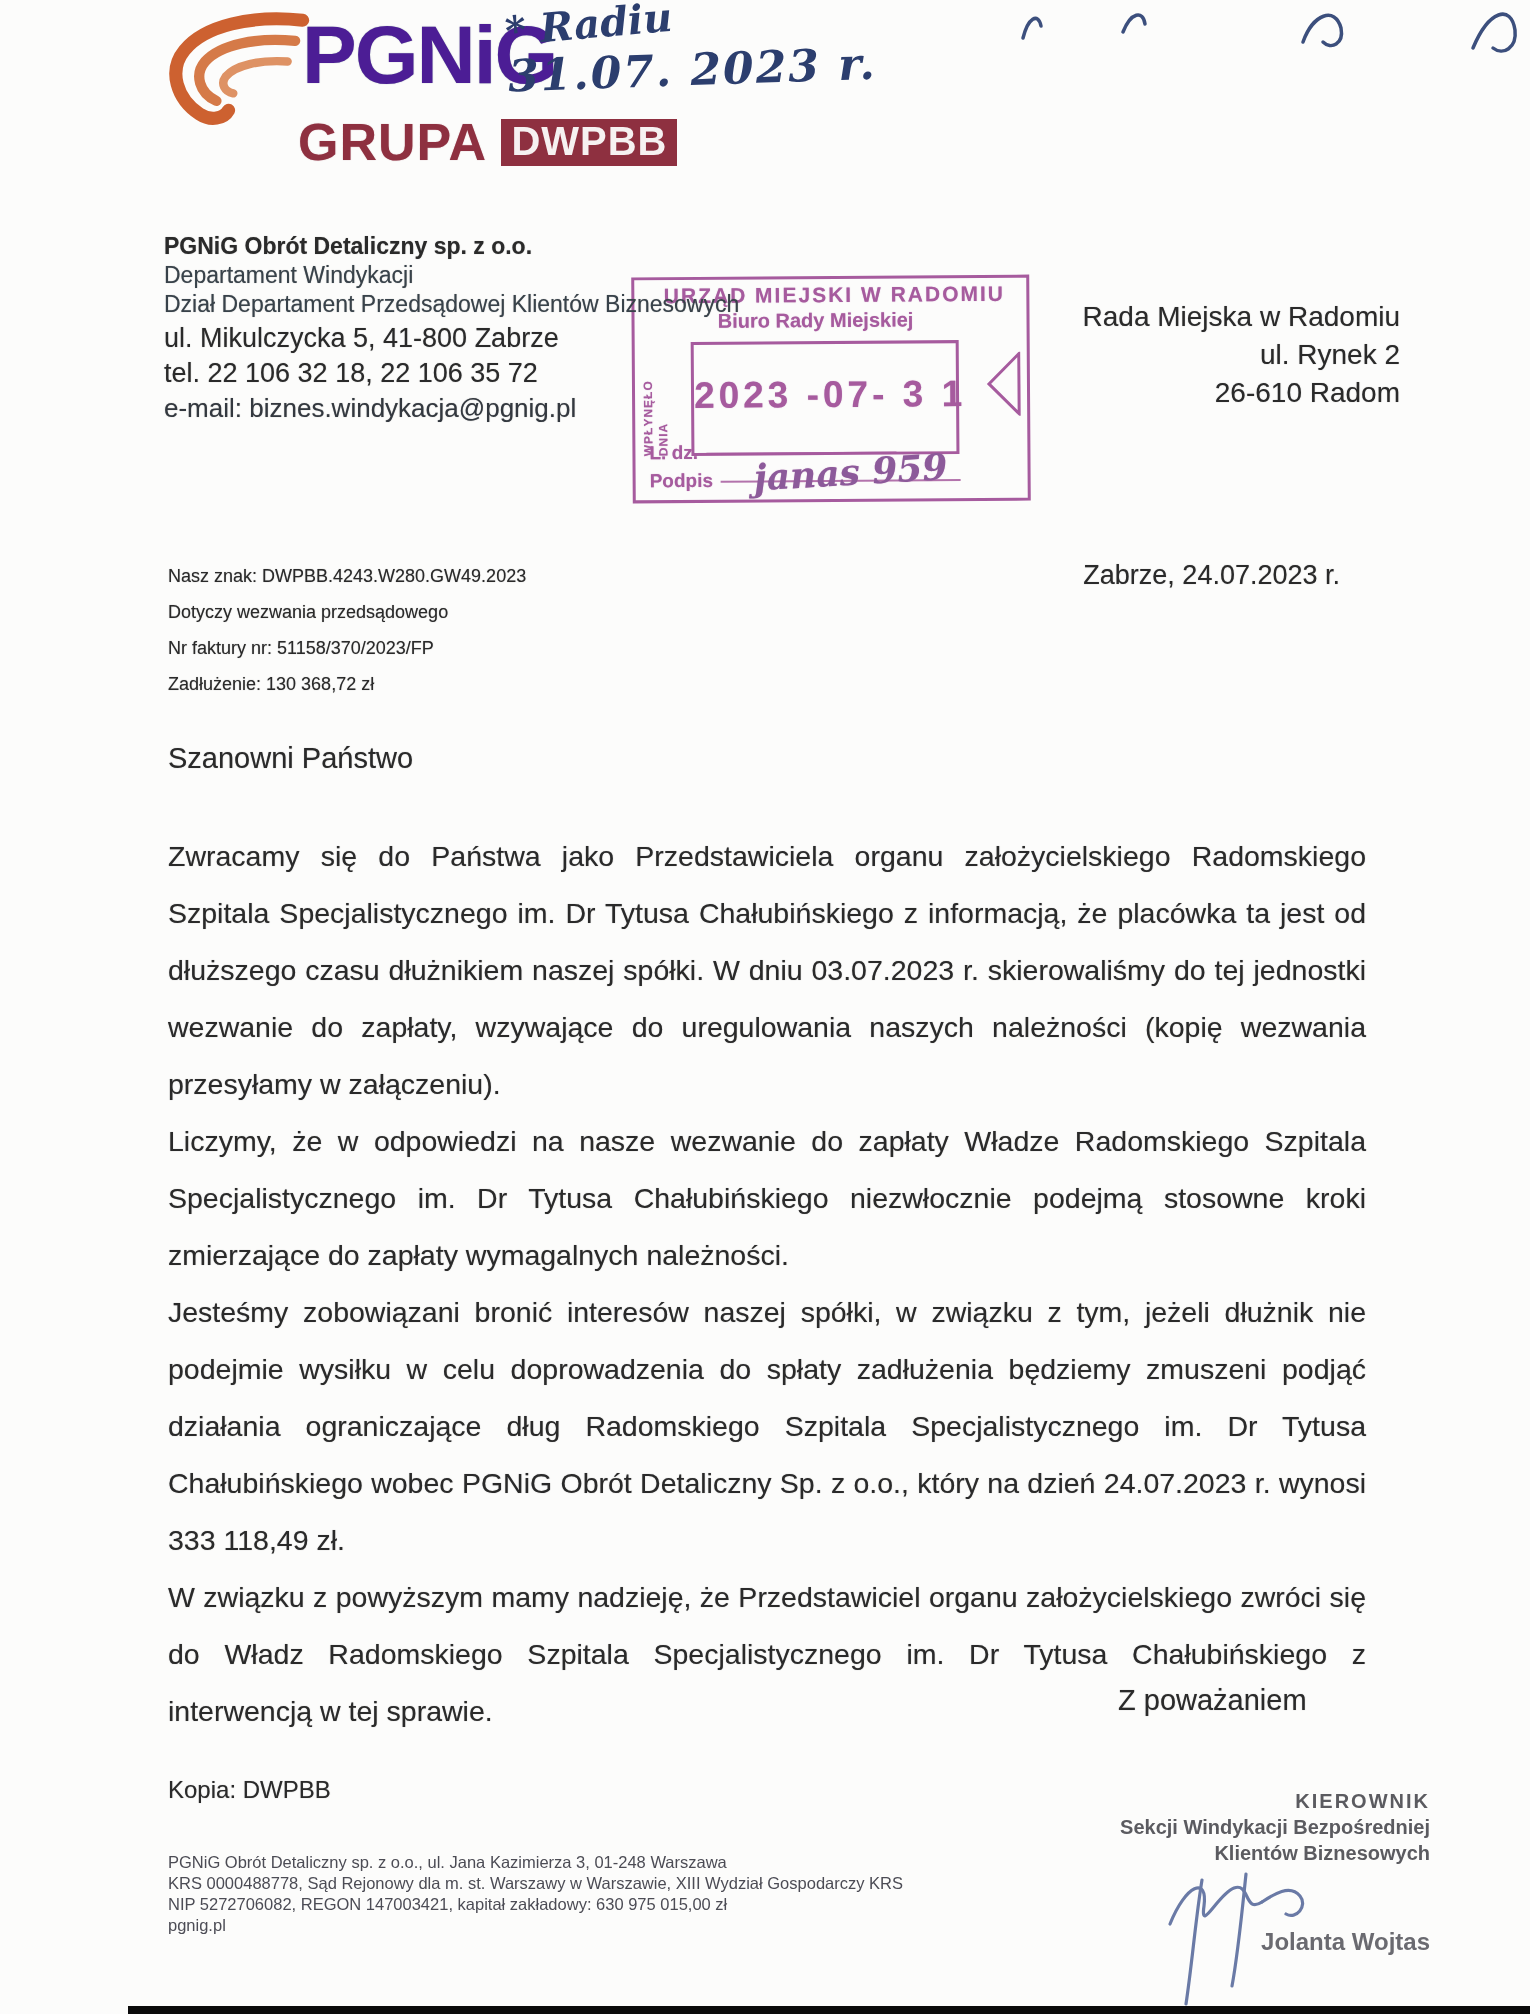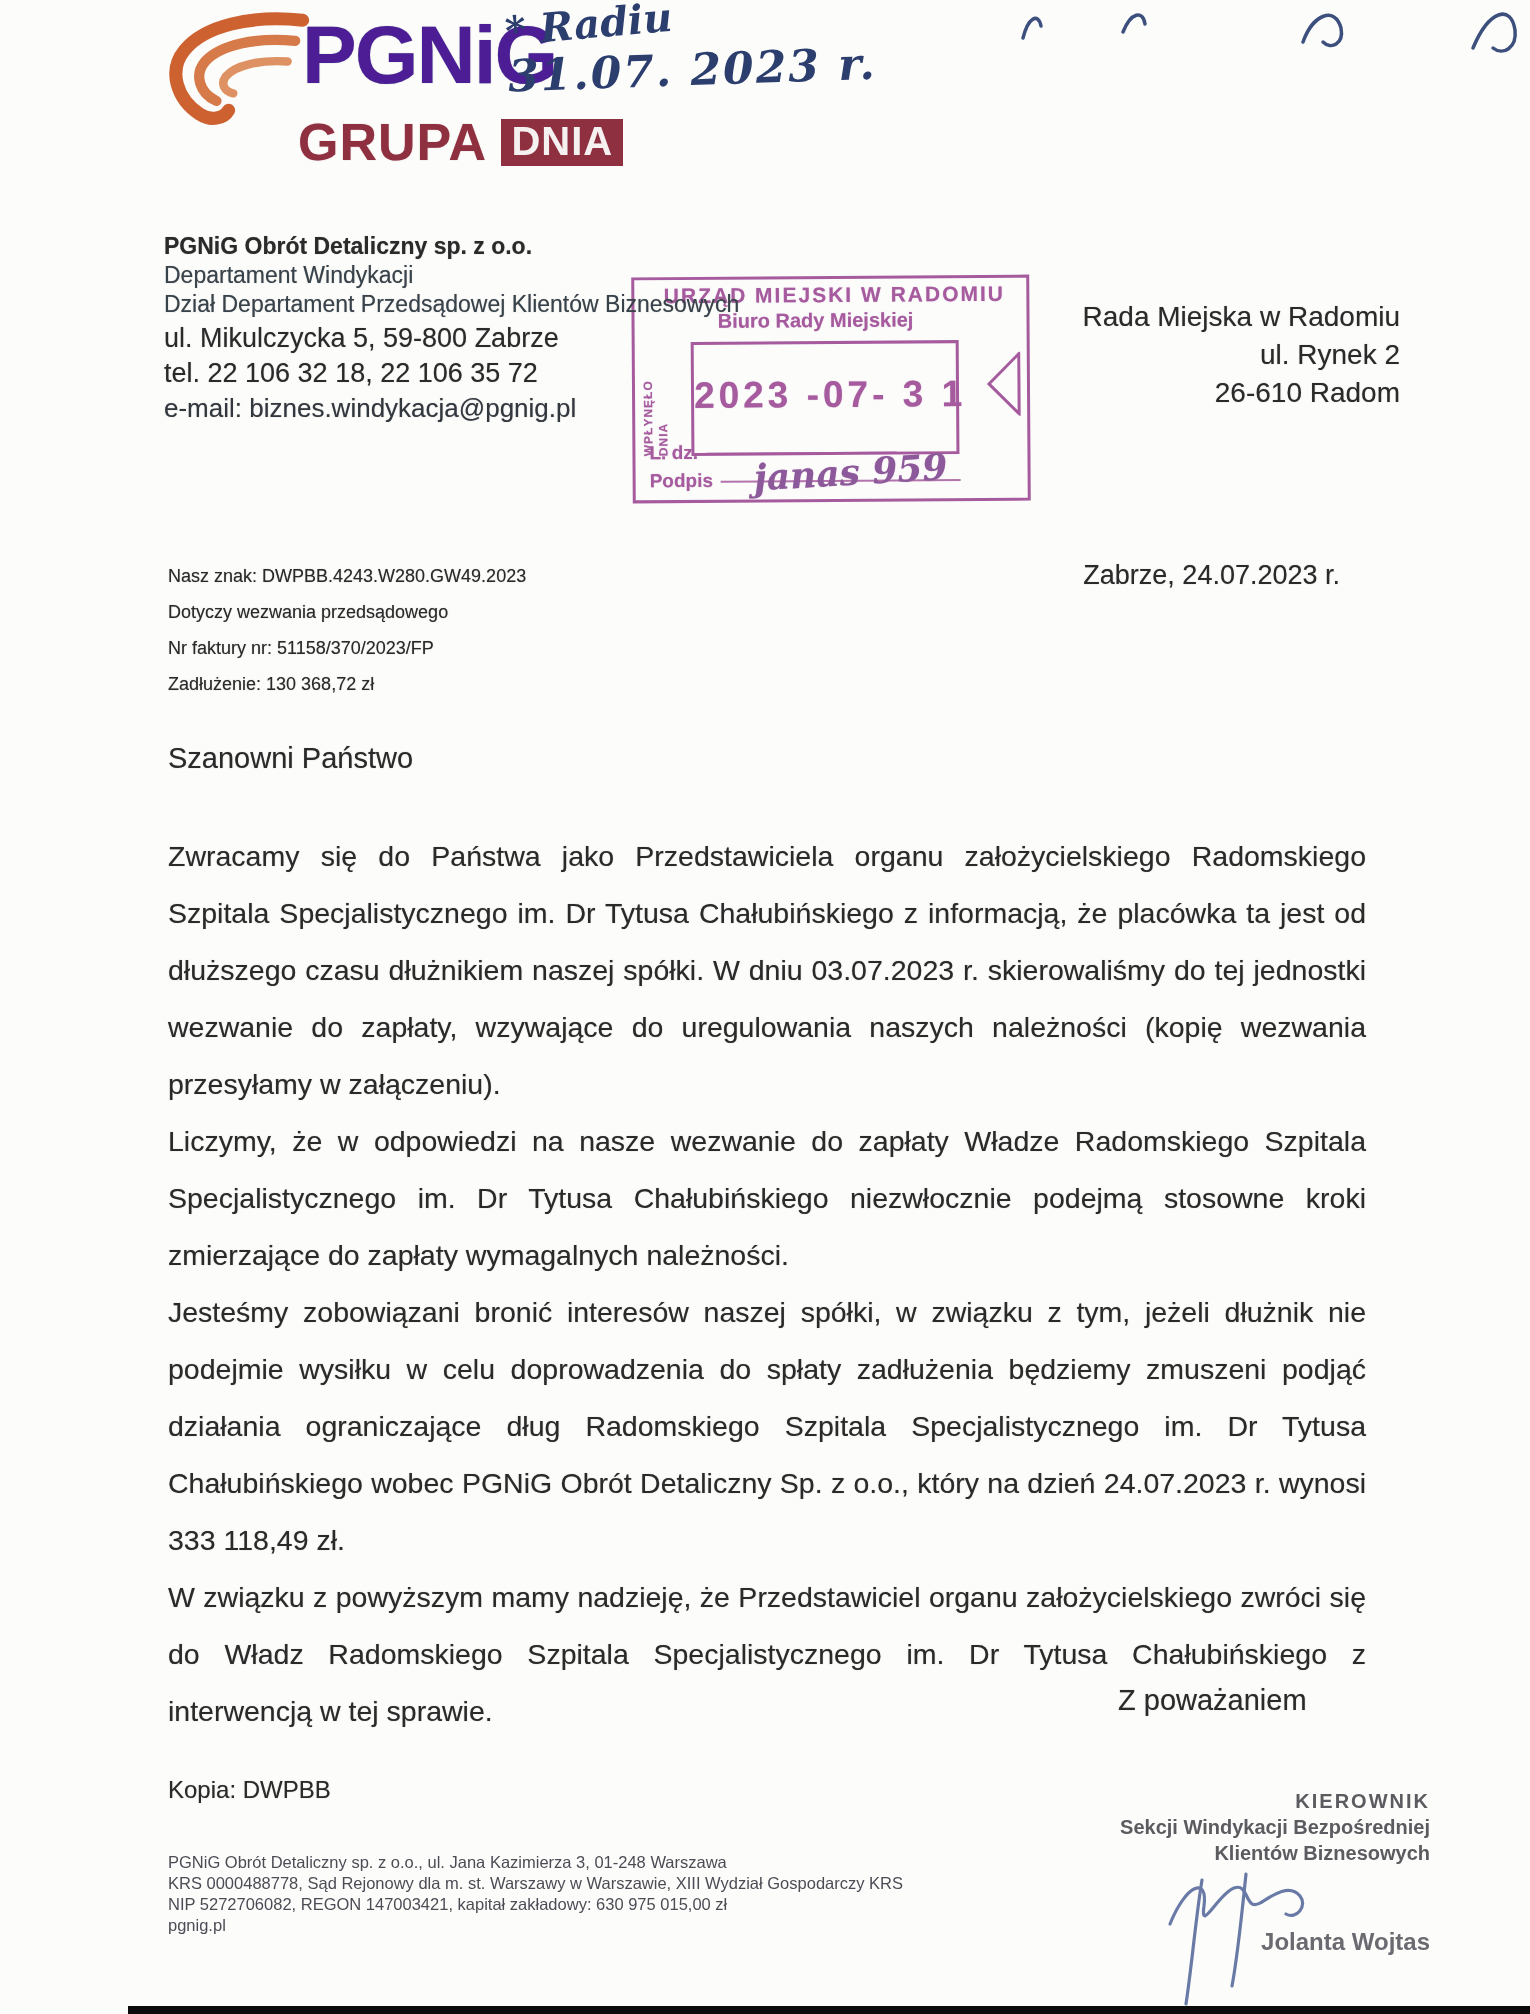--- a/index.html
+++ b/index.html
@@ -114,41 +114,41 @@
 
   <div class="abs logo-block">
     <svg class="flame" width="150" height="118" viewBox="0 0 160 120">
       <path d="M150,8 C95,2 45,14 24,40 C6,62 16,92 40,108 C52,116 66,113 71,104" fill="none" stroke="#cd6130" stroke-width="14" stroke-linecap="round"></path>
       <path d="M142,30 C100,26 62,34 46,52 C34,66 40,86 58,94" fill="none" stroke="#d57a48" stroke-width="11" stroke-linecap="round"></path>
       <path d="M134,52 C104,50 78,56 68,68 C62,76 67,84 76,86" fill="none" stroke="#de9264" stroke-width="9" stroke-linecap="round"></path>
     </svg>
     <div class="brand-word">PGNiG</div>
     <div class="group-row">
       <span class="group-label">GRUPA</span>
-      <span class="group-box">DNIA</span>
+      <span class="group-box">DWPBB</span>
     </div>
   </div>
 
   <div class="abs hand top-note1">* Radiu</div>
   <div class="abs hand top-note2">31.07. 2023 r.</div>
 
   <svg class="abs" style="left:1005px;top:0px;" width="520" height="62">
     <g fill="none" stroke="#3c4f7d" stroke-width="3.5" stroke-linecap="round">
       <path d="M18,38 C23,18 33,12 36,26"></path>
       <path d="M118,32 C126,12 138,10 140,24"></path>
       <path d="M298,42 C308,14 330,6 336,28 C339,44 326,50 318,42"></path>
       <path d="M468,48 C484,10 506,4 510,30 C512,48 498,56 488,48"></path>
     </g>
   </svg>
 
   <div class="abs sender soft">
     <div class="s1">PGNiG Obrót Detaliczny sp. z o.o.</div>
     <div class="s2">Departament Windykacji</div>
     <div class="s3">Dział Departament Przedsądowej Klientów Biznesowych</div>
-    <div class="s4">ul. Mikulczycka 5, 59-800 Zabrze</div>
+    <div class="s4">ul. Mikulczycka 5, 41-800 Zabrze</div>
     <div class="s5">tel. 22 106 32 18,   22 106 35 72</div>
     <div class="s6">e-mail: biznes.windykacja@pgnig.pl</div>
   </div>
 
   <div class="abs stamp">
     <div class="stamp-l1">URZĄD MIEJSKI W RADOMIU</div>
     <div class="stamp-l2">Biuro Rady Miejskiej</div>
     <div class="stamp-side">WPŁYNĘŁO DNIA</div>
     <div class="stamp-datebox">
       <div class="stamp-date">2023 -07- 3 1</div>

